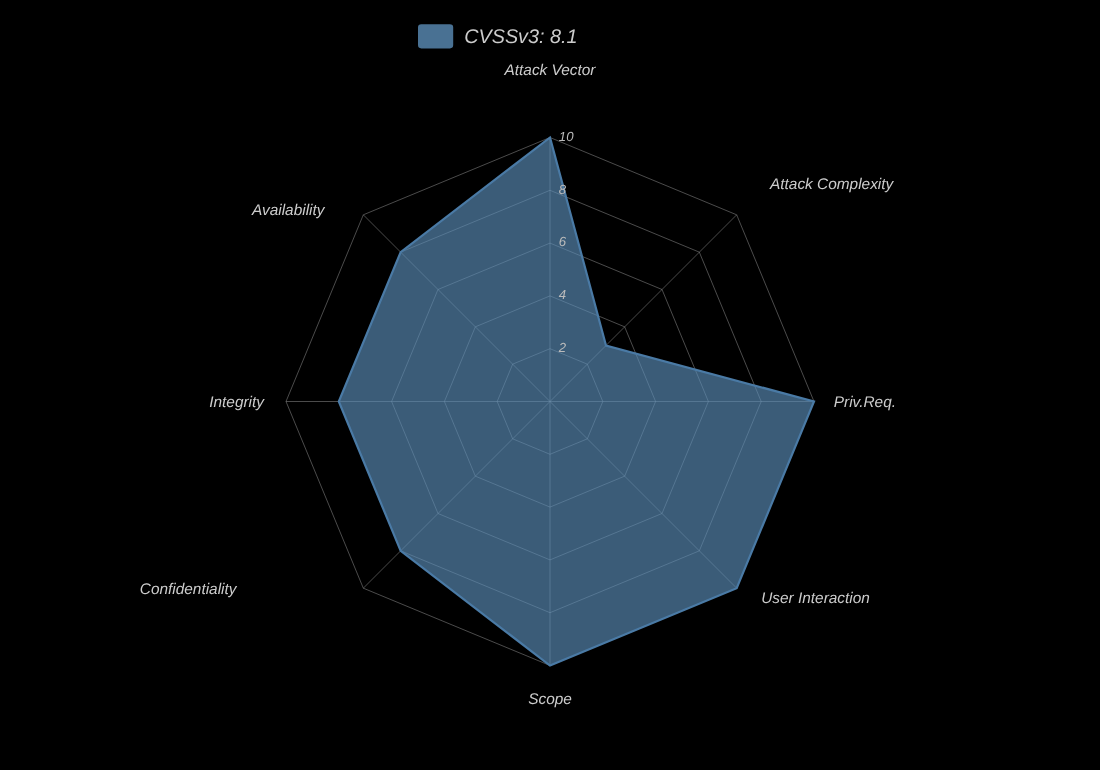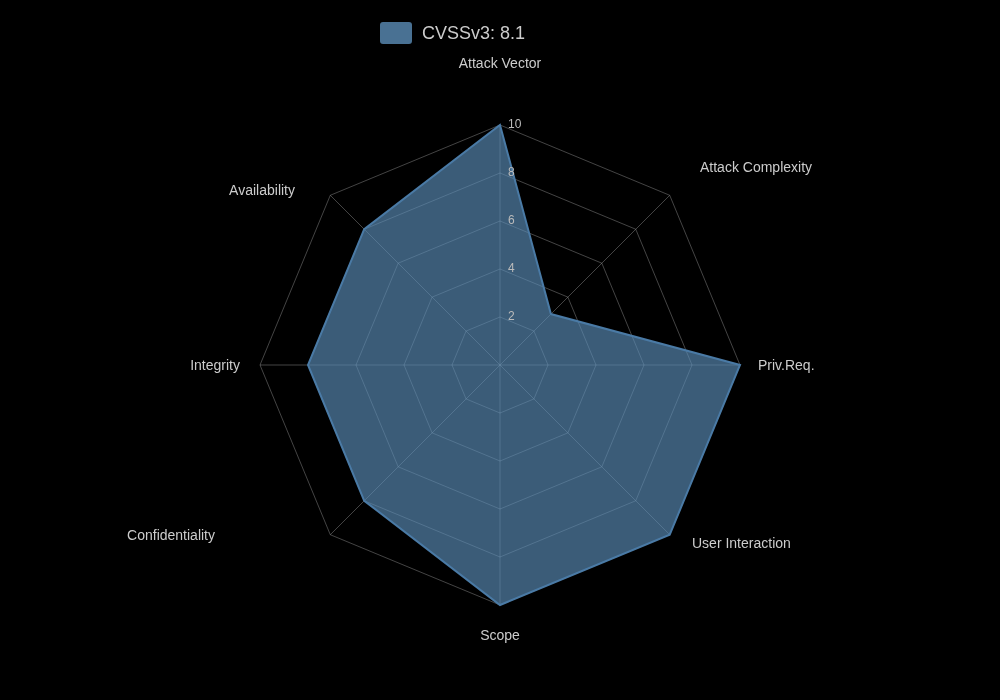--- a/index.html
+++ b/index.html
@@ -12,20 +12,21 @@
       justify-content: center;
       font-family: Arial, sans-serif;
     }
     .chart-container {
       width: 1000px;
       height: 600px;
       position: relative;
       display: flex;
       align-items: center;
       justify-content: center;
+      font-style: italic;
     }
     svg {
       width: 1000px;
       height: 700px;
     }
     .axis-label {
       fill: #ccc;
       font-size: 14px;
     }
     .grid-line {

